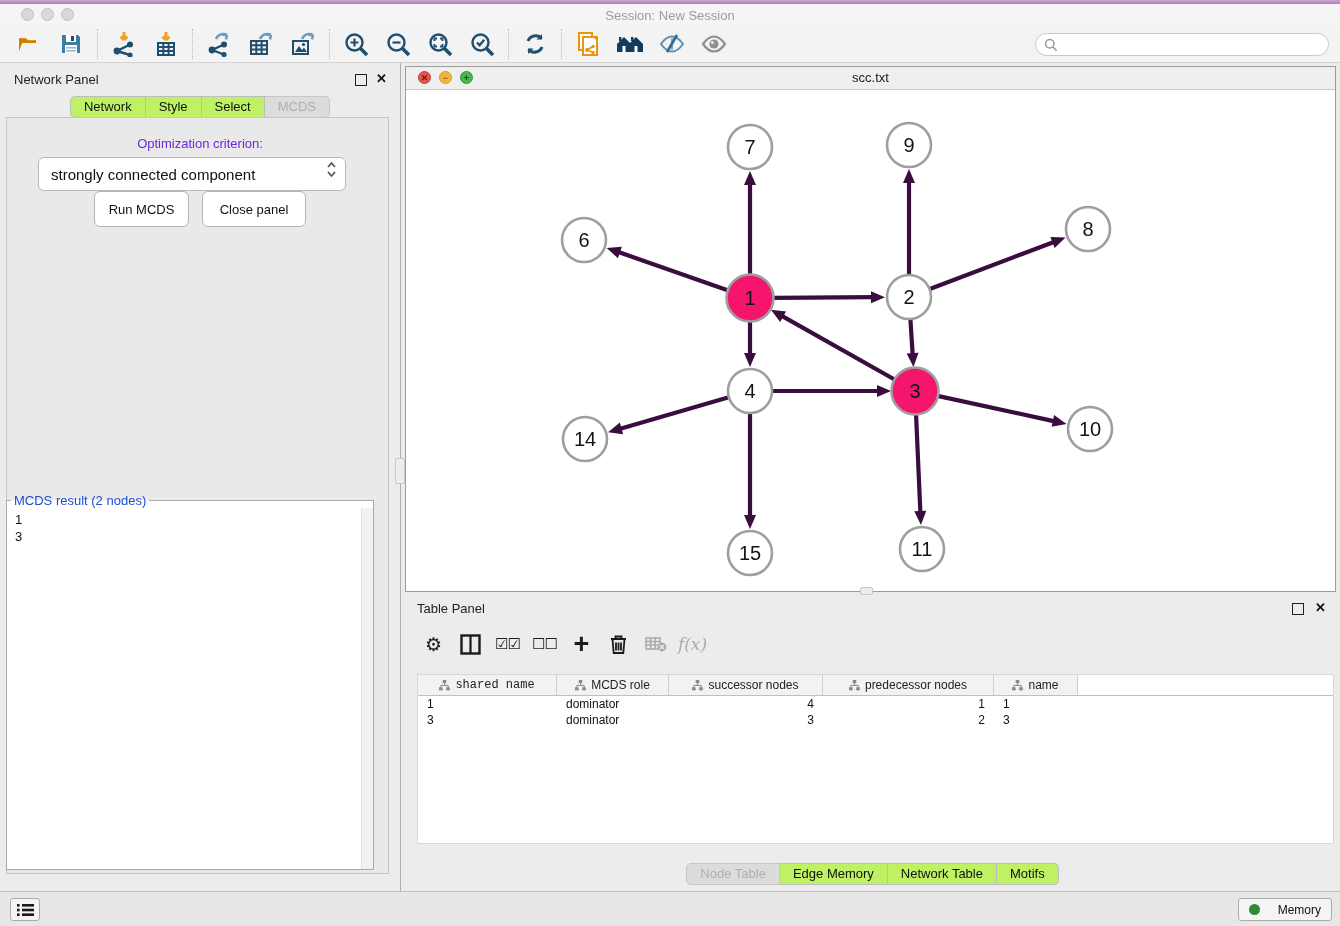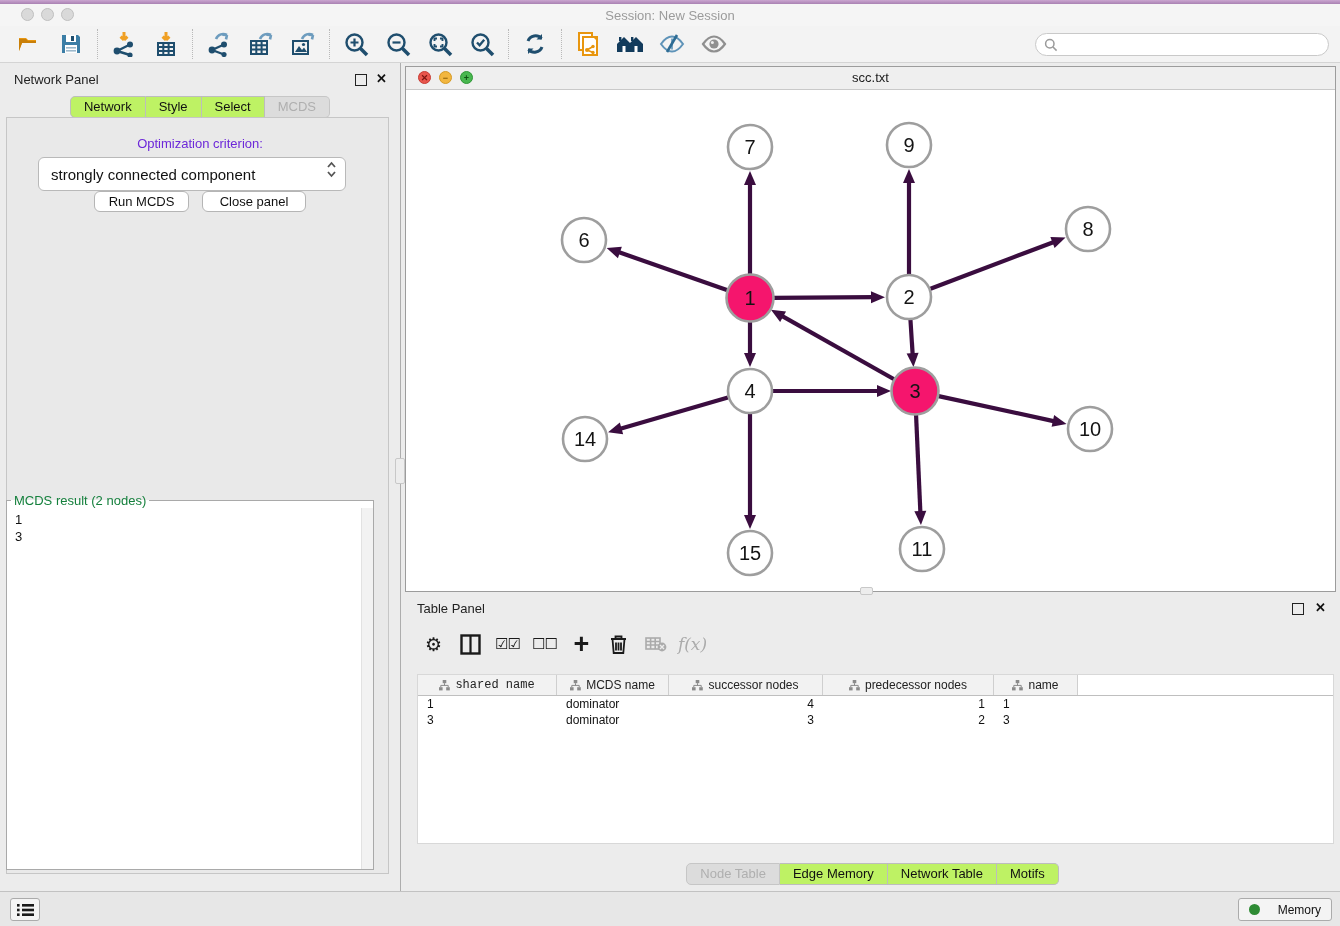--- a/index.html
+++ b/index.html
@@ -33,25 +33,25 @@
   .seg.first{border-left:1px solid #BDBDBD;border-radius:5px 0 0 5px;}
   .seg.last{border-radius:0 5px 5px 0;}
   .seg.active{background:#DCDCDC;color:#AFAFAF;border-color:#C6C6C6;}
   #cp-body{position:absolute;left:6px;top:54px;width:383px;height:757px;background:#E9E9E9;
     border:1px solid #C6C6C6;box-sizing:border-box;}
   #opt-label{position:absolute;left:0;right:0;top:73px;text-align:center;font-size:13px;color:#6d28d9;}
   #criterion{position:absolute;left:38px;top:94px;width:308px;height:34px;background:#FFF;
     border:1px solid #B9B9B9;border-radius:6px;display:flex;align-items:center;box-sizing:border-box;
     padding-left:12px;font-size:15px;color:#111;}
   #criterion .stepper{position:absolute;right:8px;top:3px;}
-  .cp-btn{position:absolute;top:128px;height:21px;background:#FFF;border:1px solid #B5B5B5;
+  .cp-btn{position:absolute;top:128px;height:36px;background:#FFF;border:1px solid #B5B5B5;
     border-radius:6px;font-size:13px;color:#111;display:flex;align-items:center;justify-content:center;box-sizing:border-box;}
   #mcds-result{position:absolute;left:6px;top:430px;width:366px;height:375px;border:1px solid #A9A9A9;
     background:#FFF;margin:0;padding:0;}
-  #mcds-result legend{font-size:13px;color:#15803d;margin-left:4px;padding:0 3px;}
+  #mcds-result legend{font-size:13px;color:#1d4ed8;margin-left:4px;padding:0 3px;}
   #result-lines{position:absolute;left:0;top:0;right:11px;bottom:0;padding:3px 0 0 8px;
     font-size:13px;color:#111;line-height:17px;}
   #result-scroll{position:absolute;right:0;top:0;bottom:0;width:11px;background:#F2F2F2;border-left:1px solid #E2E2E2;}
   .grip-v{position:absolute;left:395px;top:458px;width:10px;height:26px;background:#EDEDED;
     border:1px solid #C8C8C8;border-radius:2px;box-sizing:border-box;}
   .grip-h{position:absolute;left:860px;top:587px;width:13px;height:8px;background:#EDEDED;
     border:1px solid #C8C8C8;border-radius:2px;box-sizing:border-box;}
   
   #net-window{position:absolute;left:405px;top:66px;width:931px;height:526px;background:#FFF;
     border:1px solid #9C9C9C;box-sizing:border-box;}
@@ -391,21 +391,21 @@
         </div>
         <div class="th" style="width: 112px;">
           <svg width="11" height="11" viewBox="0 0 11 11">
             <g fill="#8A8A8A">
               <rect x="3.7" y="0" width="3.6" height="3.2"></rect>
               <rect x="0" y="7.2" width="3.6" height="3.2"></rect>
               <rect x="7.2" y="7.2" width="3.6" height="3.2"></rect>
             </g>
             <path d="M5.5 3.2v2.2M1.8 7.2V5.4h7.4v1.8" stroke="#8A8A8A" fill="none"></path>
           </svg>
-          <span>MCDS name</span>
+          <span>MCDS role</span>
         </div>
         <div class="th" style="width: 154px;">
           <svg width="11" height="11" viewBox="0 0 11 11">
             <g fill="#8A8A8A">
               <rect x="3.7" y="0" width="3.6" height="3.2"></rect>
               <rect x="0" y="7.2" width="3.6" height="3.2"></rect>
               <rect x="7.2" y="7.2" width="3.6" height="3.2"></rect>
             </g>
             <path d="M5.5 3.2v2.2M1.8 7.2V5.4h7.4v1.8" stroke="#8A8A8A" fill="none"></path>
           </svg>

